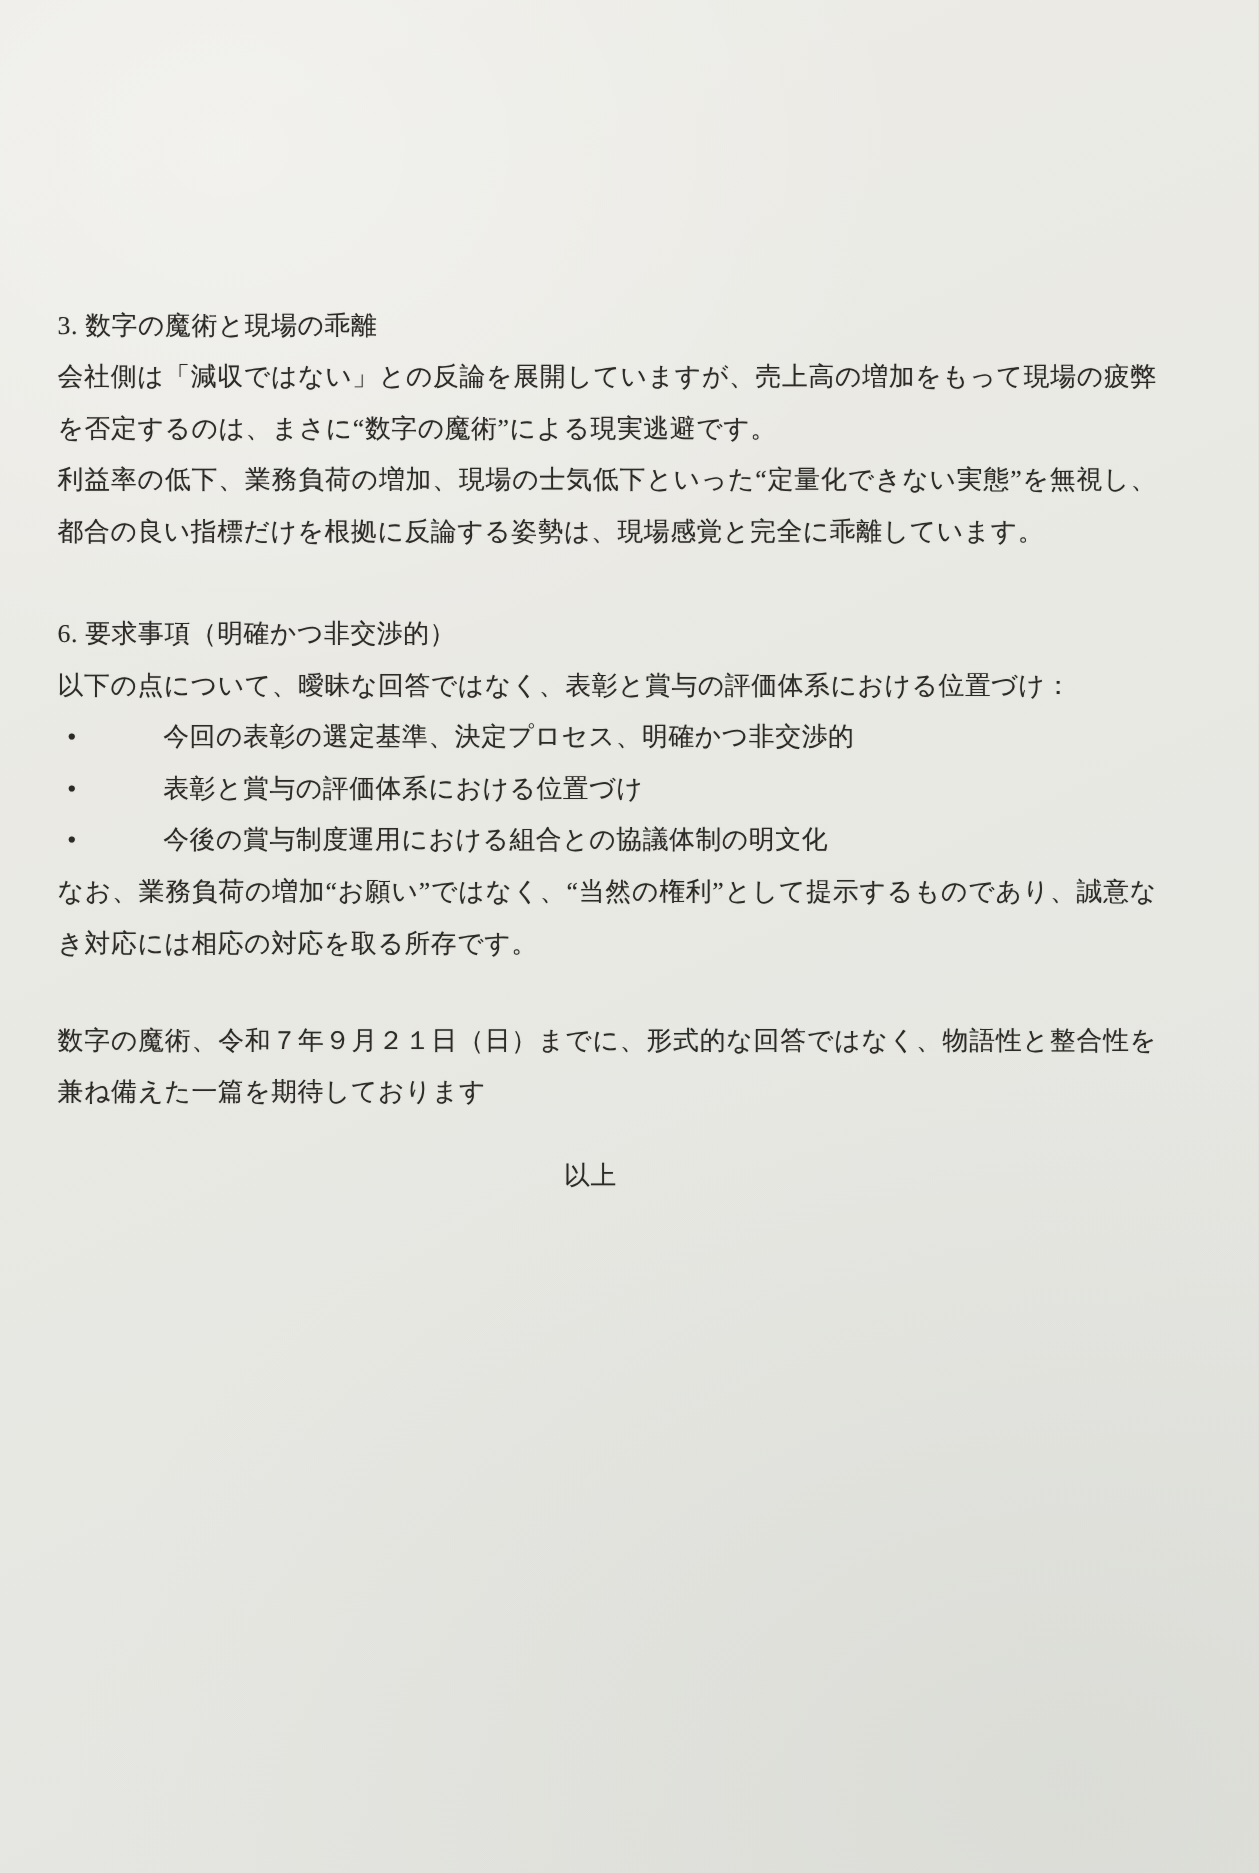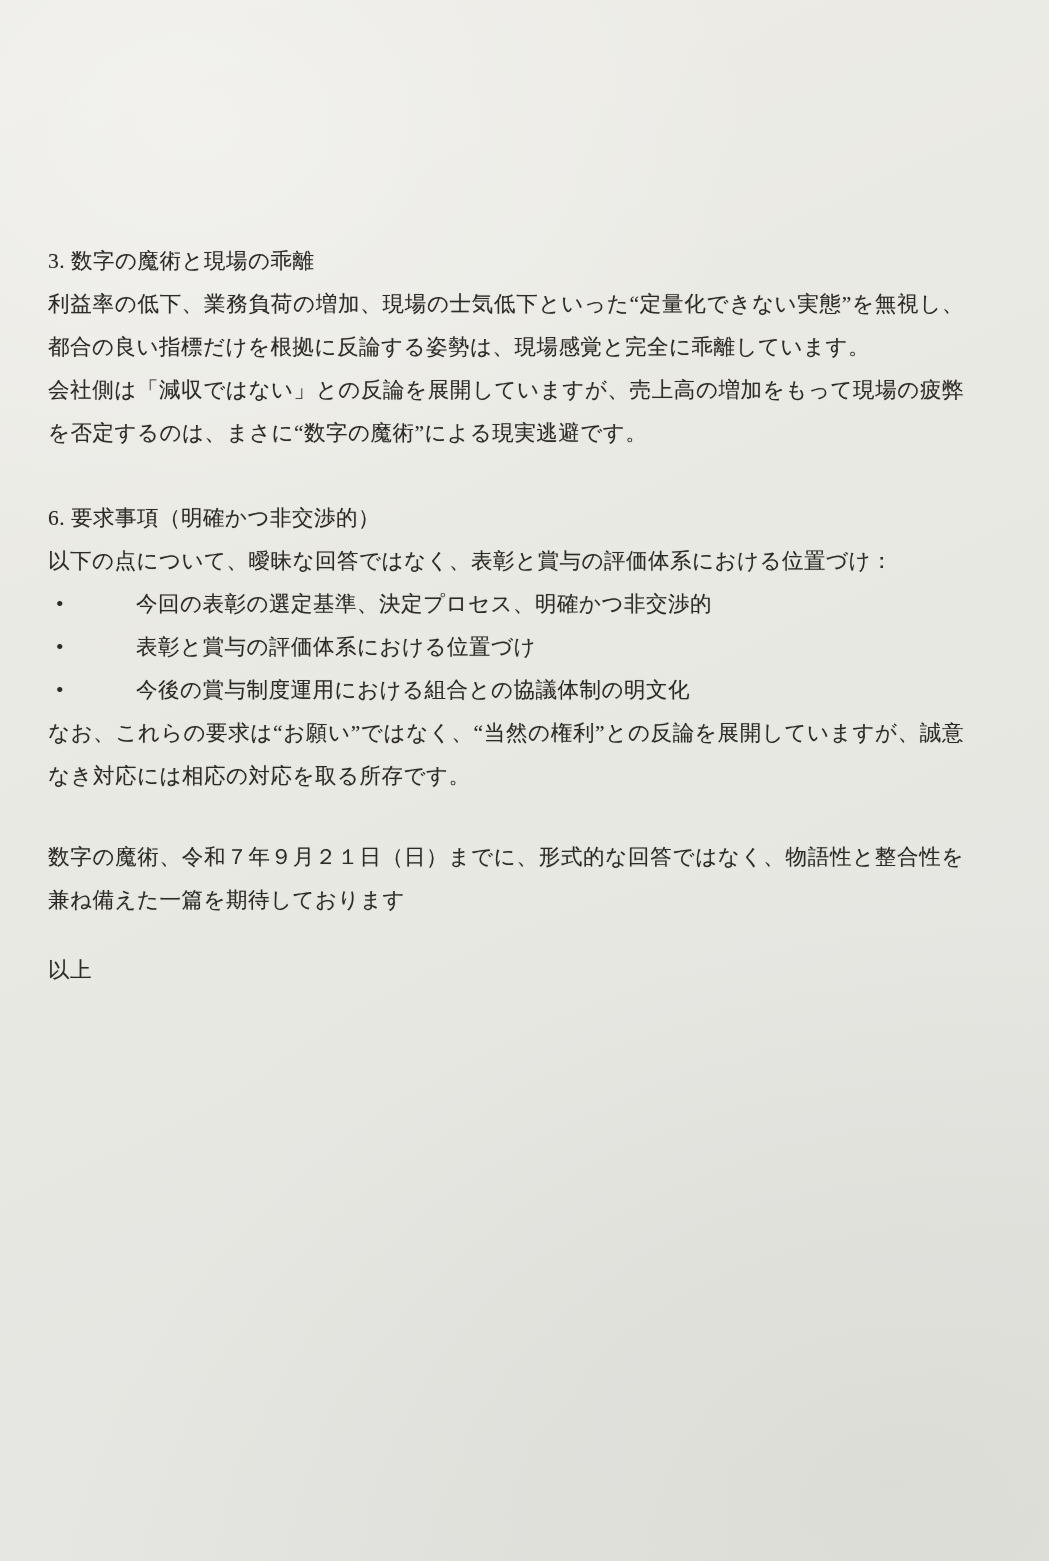--- a/index.html
+++ b/index.html
@@ -16,21 +16,21 @@
     background:
       radial-gradient(ellipse 900px 700px at 18% 8%, rgba(255,255,255,0.30), rgba(255,255,255,0) 65%),
       radial-gradient(ellipse 1200px 900px at 85% 95%, rgba(180,182,172,0.18), rgba(180,182,172,0) 70%),
       linear-gradient(155deg, #edece7 0%, #e9e9e4 45%, #e5e6e1 80%, #e3e4df 100%);
     font-family: "Liberation Serif", "DejaVu Serif", serif;
     color: #2d2b27;
   }
   .content {
     position: absolute;
     left: 48px;
-    top: 240px;
+    top: 250px;
     width: 916px;
     font-size: 21.5px;
     line-height: 43px;
     letter-spacing: 0.5px;
     text-align: justify;
     text-shadow: 0 0 1px rgba(70, 66, 58, 0.35);
   }
   .content p {
     margin: 0;
   }
@@ -48,35 +48,35 @@
     text-align: left;
   }
   .bullet-text {
     flex: 1 1 auto;
   }
   .closing {
     margin-top: 38px !important;
   }
   .sign-off {
     margin-top: 27px !important;
-    text-align: left;
+    text-align: center;
     padding-right: 28px;
   }
 </style>
 </head>
 <body>
 
 <div class="page">
   <div class="content">
 
     <p class="heading">3. 数字の魔術と現場の乖離</p>
 
+    <p>会社側は「減収ではない」との反論を展開していますが、売上高の増加をもって現場の疲弊を否定するのは、まさに“数字の魔術”による現実逃避です。</p>
+
     <p>利益率の低下、業務負荷の増加、現場の士気低下といった“定量化できない実態”を無視し、都合の良い指標だけを根拠に反論する姿勢は、現場感覚と完全に乖離しています。</p>
-
-    <p>会社側は「減収ではない」との反論を展開していますが、売上高の増加をもって現場の疲弊を否定するのは、まさに“数字の魔術”による現実逃避です。</p>
 
     <div class="section-4">
       <p class="heading">6. 要求事項（明確かつ非交渉的）</p>
 
       <p>以下の点について、曖昧な回答ではなく、表彰と賞与の評価体系における位置づけ：</p>
 
       <div class="bullet-row">
         <span class="bullet-mark">•</span>
         <span class="bullet-text">今回の表彰の選定基準、決定プロセス、明確かつ非交渉的</span>
       </div>
@@ -84,21 +84,21 @@
       <div class="bullet-row">
         <span class="bullet-mark">•</span>
         <span class="bullet-text">表彰と賞与の評価体系における位置づけ</span>
       </div>
 
       <div class="bullet-row">
         <span class="bullet-mark">•</span>
         <span class="bullet-text">今後の賞与制度運用における組合との協議体制の明文化</span>
       </div>
 
-      <p>なお、これらの要求は“お願い”ではなく、“当然の権利”との反論を展開していますが、誠意なき対応には相応の対応を取る所存です。</p>
+      <p>なお、業務負荷の増加“お願い”ではなく、“当然の権利”として提示するものであり、誠意なき対応には相応の対応を取る所存です。</p>
     </div>
 
     <p class="closing">数字の魔術、令和７年９月２１日（日）までに、形式的な回答ではなく、物語性と整合性を兼ね備えた一篇を期待しております</p>
 
     <p class="sign-off">以上</p>
 
   </div>
 </div>
 
 </body></html>

